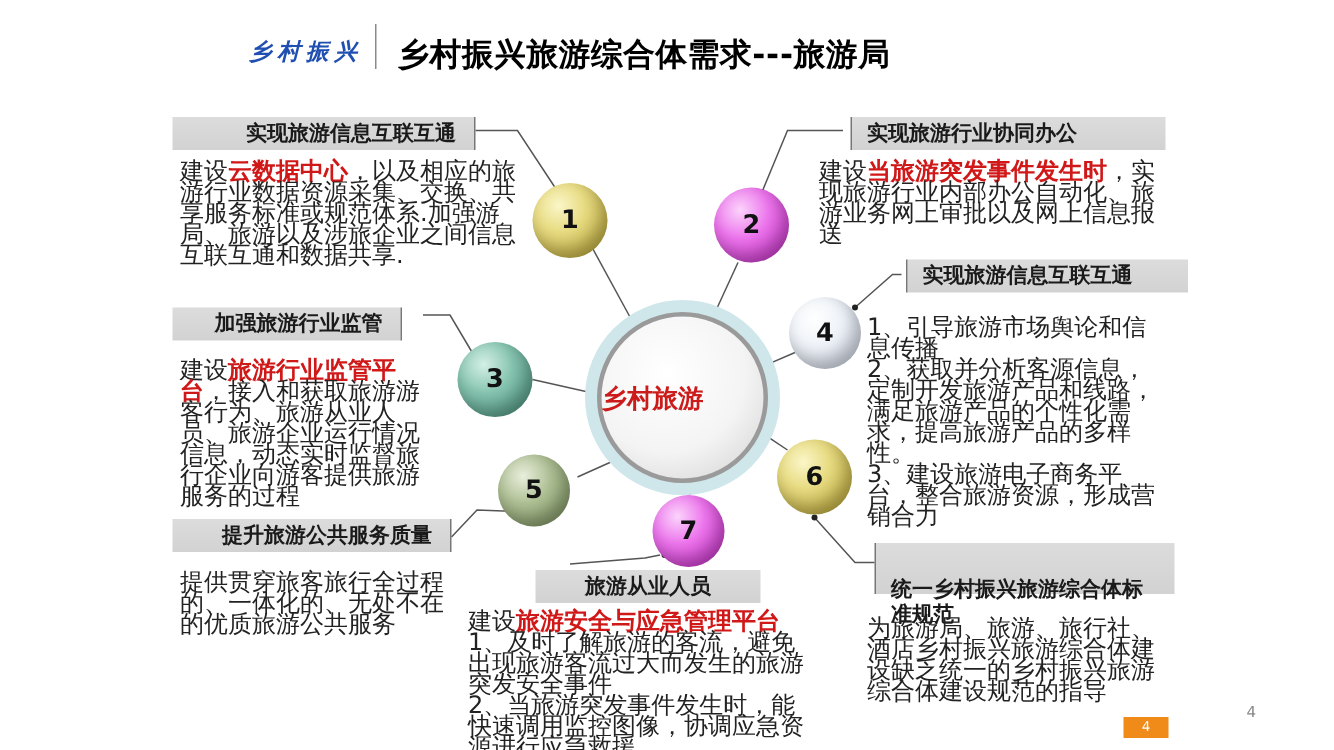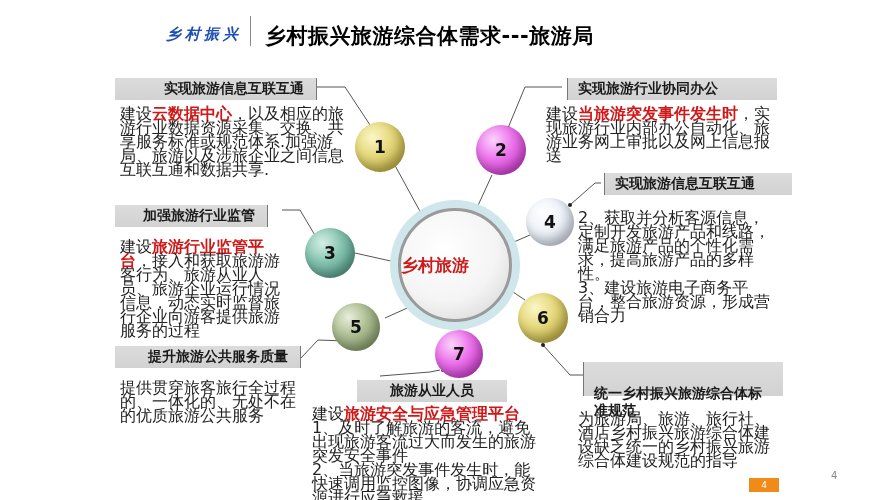--- a/index.html
+++ b/index.html
@@ -101,20 +101,21 @@
 
 <div class="abs tbox left" style="left:115px;top:205px;width:153px;">
     <span>加强旅游行业监管</span>
   </div>
 <div class="abs desc" style="left:120px;top:240px;width:175px;"><span>建设</span><span class="hl">旅游行业监管平台</span><span>，接入和获取旅游游客行为、旅游从业人员、旅游企业运行情况信息，动态实时监督旅行企业向游客提供旅游服务的过程</span></div>
 
 <div class="abs tbox right" style="left:604px;top:173px;width:188px;">
     <span>实现旅游信息互联互通</span>
   </div>
 <div class="abs desc" style="left:578px;top:211px;width:200px;">
+  <div>1、引导旅游市场舆论和信息传播</div>
   <div>2、获取并分析客源信息，定制开发旅游产品和线路，满足旅游产品的个性化需求，提高旅游产品的多样性。</div>
   <div>3、建设旅游电子商务平台，整合旅游资源，形成营销合力</div>
 </div>
 
 <div class="abs tbox left" style="left:115px;top:346px;width:186px;">
     <span>提升旅游公共服务质量</span>
   </div>
 <div class="abs desc" style="left:120px;top:381px;width:180px;"><span>提供贯穿旅客旅行全过程的、一体化的、无处不在的优质旅游公共服务</span></div>
 
 <div class="abs tbox right" style="left:583px;top:362px;width:200px;height:34px;align-items:flex-start;line-height:17px;font-size:14px;">

